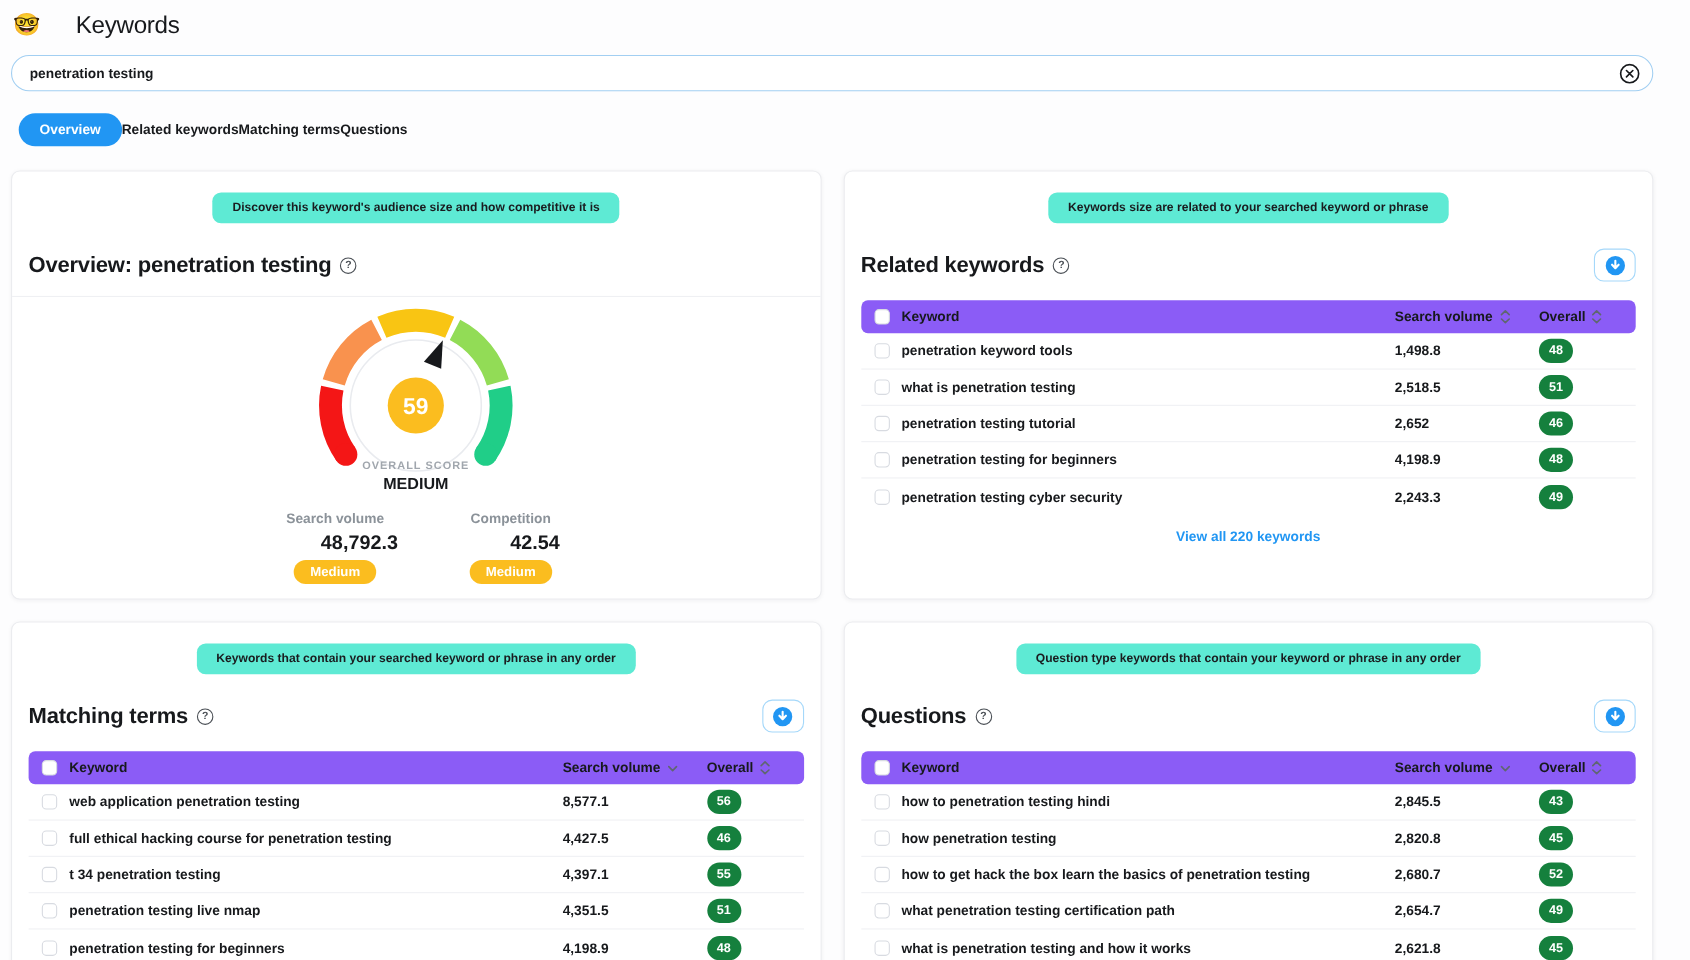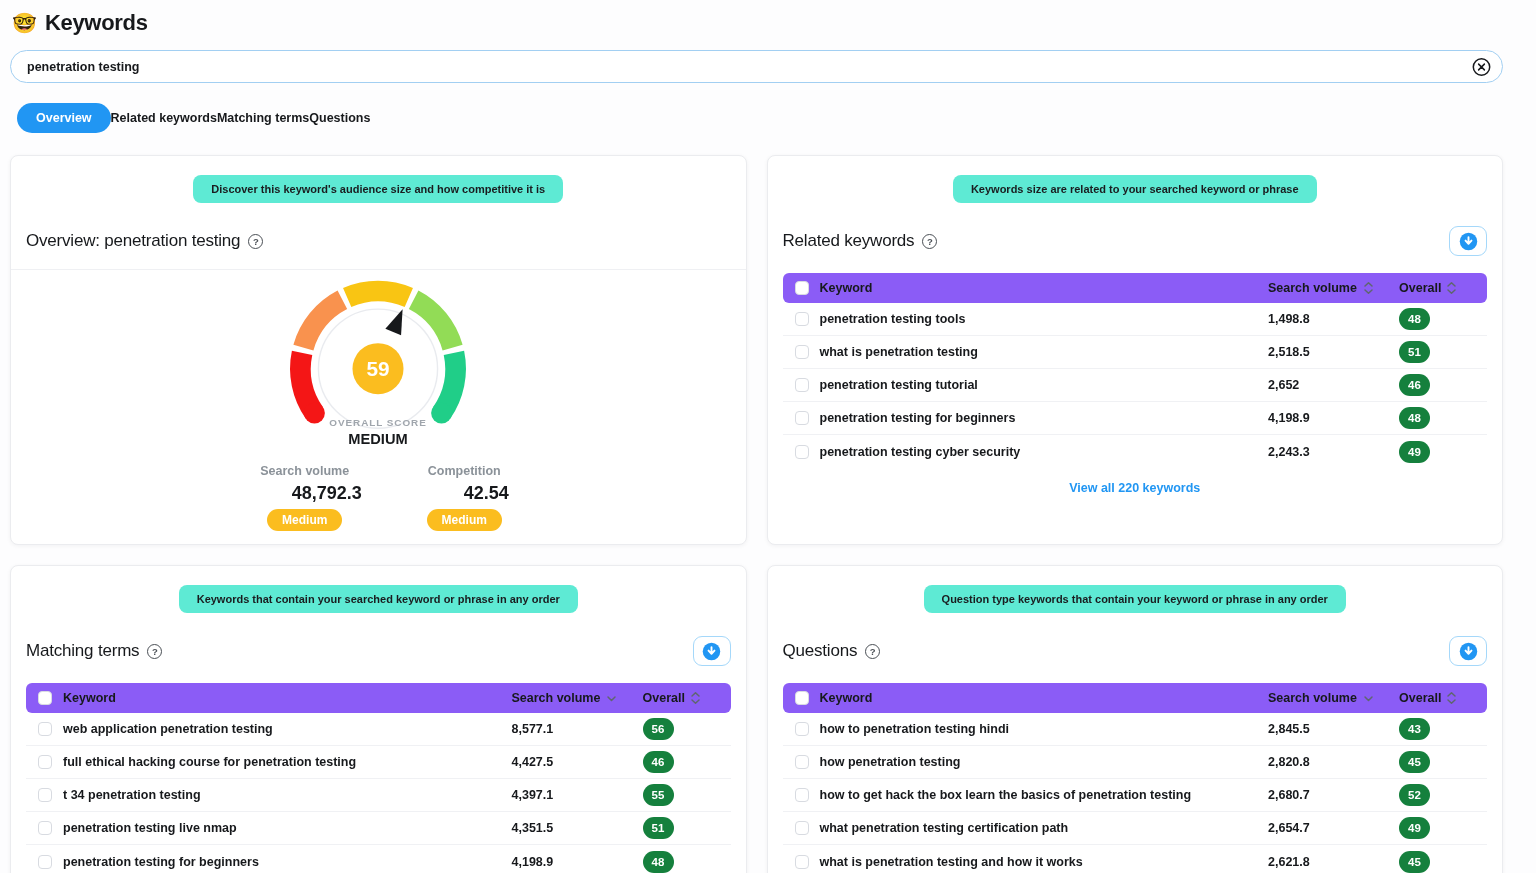--- a/index.html
+++ b/index.html
@@ -3,21 +3,21 @@
 <meta charset="utf-8">
 <style>
   * { box-sizing: border-box; margin: 0; padding: 0; }
   html,body { background:#fdfdfe; font-family:"Liberation Sans", sans-serif; color:#17191c; }
   body { width:1536px; min-height:873px; }
   .page { padding:8px 33px 20px 10px; }
 
   
   .app-header { display:flex; align-items:center; gap:8px; padding:2px 0 14px 2px; }
   .app-logo { font-size:20px; line-height:1; }
-  .app-title { font-size:22px; font-weight:700; letter-spacing:-0.3px; }
+  .app-title { font-size:22px; font-weight:400; letter-spacing:-0.3px;margin-left:24px; }
 
   
   .search-bar { position:relative; margin-bottom:20px; }
   .search-bar input {
     width:100%; height:33px; border:1px solid #a2cff2; border-radius:17px;
     padding:0 44px 0 16px; font:600 12.5px "Liberation Sans", sans-serif; color:#17191c;
     outline:none; background:#fff;
   }
   .clear-btn { position:absolute; right:12px; top:50%; transform:translateY(-50%);
     background:none; border:none; cursor:pointer; display:flex; align-items:center; }
@@ -29,21 +29,21 @@
 
   
   .cards { display:grid; grid-template-columns:1fr 1fr; gap:20px; }
   .card { background:#fff; border:1px solid #ebecef; border-radius:8px;
     box-shadow:0 1px 4px rgba(20,20,40,0.05); padding:15px 15px 13px; }
 
   .banner { display:table; margin:4px auto 0; background:#5eead4; border-radius:8px;
     padding:8px 18px; font-size:11px; font-weight:700; color:#1a1c1f; }
 
   .title-row { display:flex; align-items:center; margin-top:23px; min-height:30px; }
-  .card-title { font-size:17px; font-weight:400; letter-spacing:-0.2px; }
+  .card-title { font-size:20px; font-weight:700; letter-spacing:-0.2px; }
   .help-icon { width:15px; height:15px; border:1.4px solid #4a4f55; border-radius:50%;
     display:inline-flex; align-items:center; justify-content:center;
     font-size:9.5px; font-weight:700; color:#4a4f55; margin-left:8px; }
   .spacer { flex:1; }
   .download-btn { width:38px; height:30px; border:1.5px solid #a5d8fa; border-radius:9px;
     background:#fff; display:flex; align-items:center; justify-content:center; cursor:pointer; }
 
   .divider { border:none; border-top:1px solid #eff0f3; margin:13px -15px 0; }
 
   
@@ -178,21 +178,21 @@
                   <path d="M2 5 L5.5 1.7 L9 5 M2 9 L5.5 12.3 L9 9" fill="none" stroke="#5f6670" stroke-width="1.5" stroke-linecap="round" stroke-linejoin="round"></path>
                 </svg>
             </span>
           </div>
         </div>
         <div>
 
         <div class="tbl-row">
             <div class="col-kw">
               <span class="checkbox"></span>
-              <span>penetration testing tools</span>
+              <span>penetration keyword tools</span>
             </div>
             <div class="col-vol">
                 <span>1,498.8</span>
               </div>
             <div class="col-overall">
                 <span class="score-badge">48</span>
               </div>
           </div>
             <div class="tbl-row">
             <div class="col-kw">

